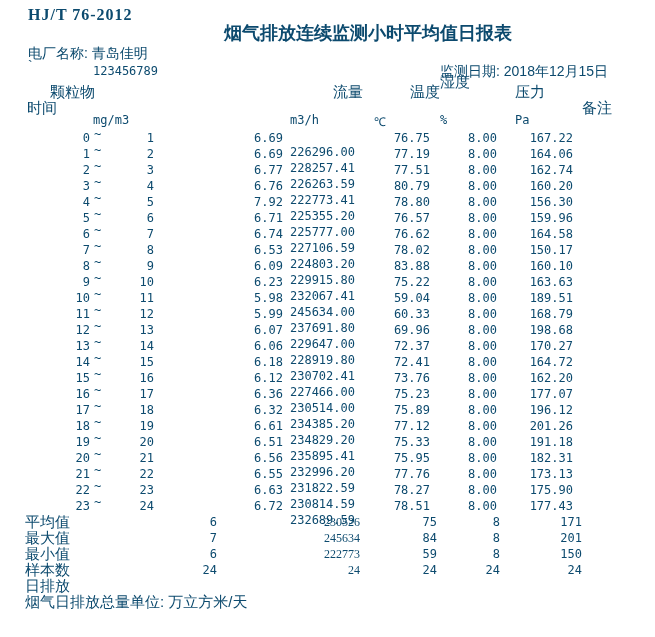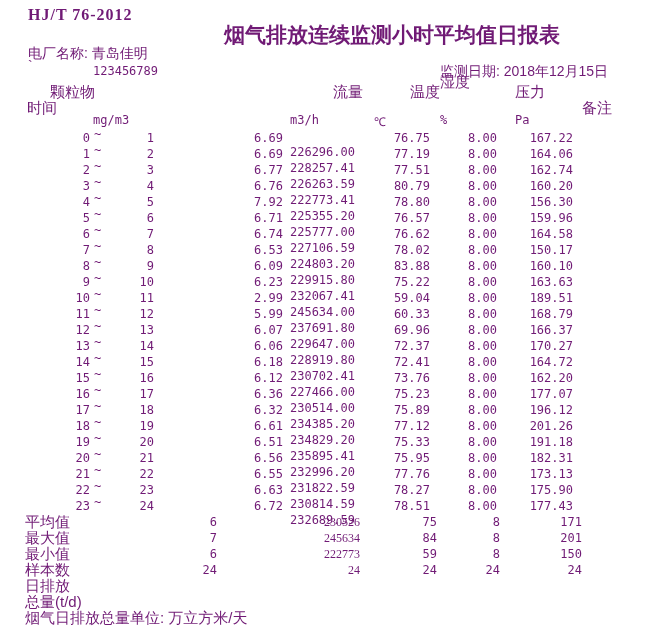--- a/index.html
+++ b/index.html
@@ -1,23 +1,23 @@
 <!DOCTYPE html>
 <html><head>
 <meta charset="utf-8">
 <style>
   html,body{margin:0;padding:0;background:#fff;}
-  .page{position:relative;width:655px;height:637px;background:#ffffff;color:#701a75;
+  .page{position:relative;width:655px;height:637px;background:#ffffff;color:#0c4a6e;
         font-family:"Liberation Sans",sans-serif;overflow:hidden;}
   .abs{position:absolute;white-space:nowrap;}
   .num{font-family:"DejaVu Sans Mono","Liberation Mono",monospace;font-size:12px;}
   .cjk{font-size:15px;}
   .sm{font-size:14px;}
   .standard{left:28px;top:6px;font-family:"Liberation Serif",serif;font-weight:bold;font-size:16px;letter-spacing:1px;}
-  .title{left:224px;top:21px;font-weight:bold;font-size:21px;letter-spacing:0px;}
+  .title{left:224px;top:21px;font-weight:bold;font-size:18px;letter-spacing:0px;}
   .plantline{left:28px;top:45px;}
   .plantmark{left:28px;top:58px;}
   .plantcode{left:93px;top:64px;}
   .dateline{left:440px;top:63px;}
   .h-pm{left:50px;top:83px;}
   .h-flow{left:333px;top:83px;}
   .h-temp{left:410px;top:83px;}
   .h-hum{left:440px;top:73px;text-align:center;}
   .h-press{left:515px;top:83px;}
   .h-time{left:27px;top:99px;}
@@ -180,21 +180,21 @@
         <span class="col num c-pm">6.23</span>
         <span class="col num c-flow">232067.41</span>
         <span class="col num c-temp">75.22</span>
         <span class="col num c-hum">8.00</span>
         <span class="col num c-press">163.63</span>
       </div>
       <div class="row">
         <span class="col num c-from">10</span>
         <span class="tilde num">~</span>
         <span class="col num c-to">11</span>
-        <span class="col num c-pm">2.99</span>
+        <span class="col num c-pm">5.98</span>
         <span class="col num c-flow">245634.00</span>
         <span class="col num c-temp">59.04</span>
         <span class="col num c-hum">8.00</span>
         <span class="col num c-press">189.51</span>
       </div>
       <div class="row">
         <span class="col num c-from">11</span>
         <span class="tilde num">~</span>
         <span class="col num c-to">12</span>
         <span class="col num c-pm">5.99</span>
@@ -204,21 +204,21 @@
         <span class="col num c-press">168.79</span>
       </div>
       <div class="row">
         <span class="col num c-from">12</span>
         <span class="tilde num">~</span>
         <span class="col num c-to">13</span>
         <span class="col num c-pm">6.07</span>
         <span class="col num c-flow">229647.00</span>
         <span class="col num c-temp">69.96</span>
         <span class="col num c-hum">8.00</span>
-        <span class="col num c-press">166.37</span>
+        <span class="col num c-press">198.68</span>
       </div>
       <div class="row">
         <span class="col num c-from">13</span>
         <span class="tilde num">~</span>
         <span class="col num c-to">14</span>
         <span class="col num c-pm">6.06</span>
         <span class="col num c-flow">228919.80</span>
         <span class="col num c-temp">72.37</span>
         <span class="col num c-hum">8.00</span>
         <span class="col num c-press">170.27</span>
@@ -355,20 +355,17 @@
         <span class="col num s-hum">24</span>
         <span class="col num s-press">24</span>
       </div>
     </div>
 
   <div id="footer">
     <div class="f-row">
       <span class="f-label cjk">日排放</span>
     </div>
     <div class="f-row">
-      <span class="f-label cjk">总量(t/d)</span>
-    </div>
-    <div class="f-row">
       <span class="f-label cjk">烟气日排放总量单位: 万立方米/天</span>
     </div>
   </div>
 
 </div>
 
 </body></html>

